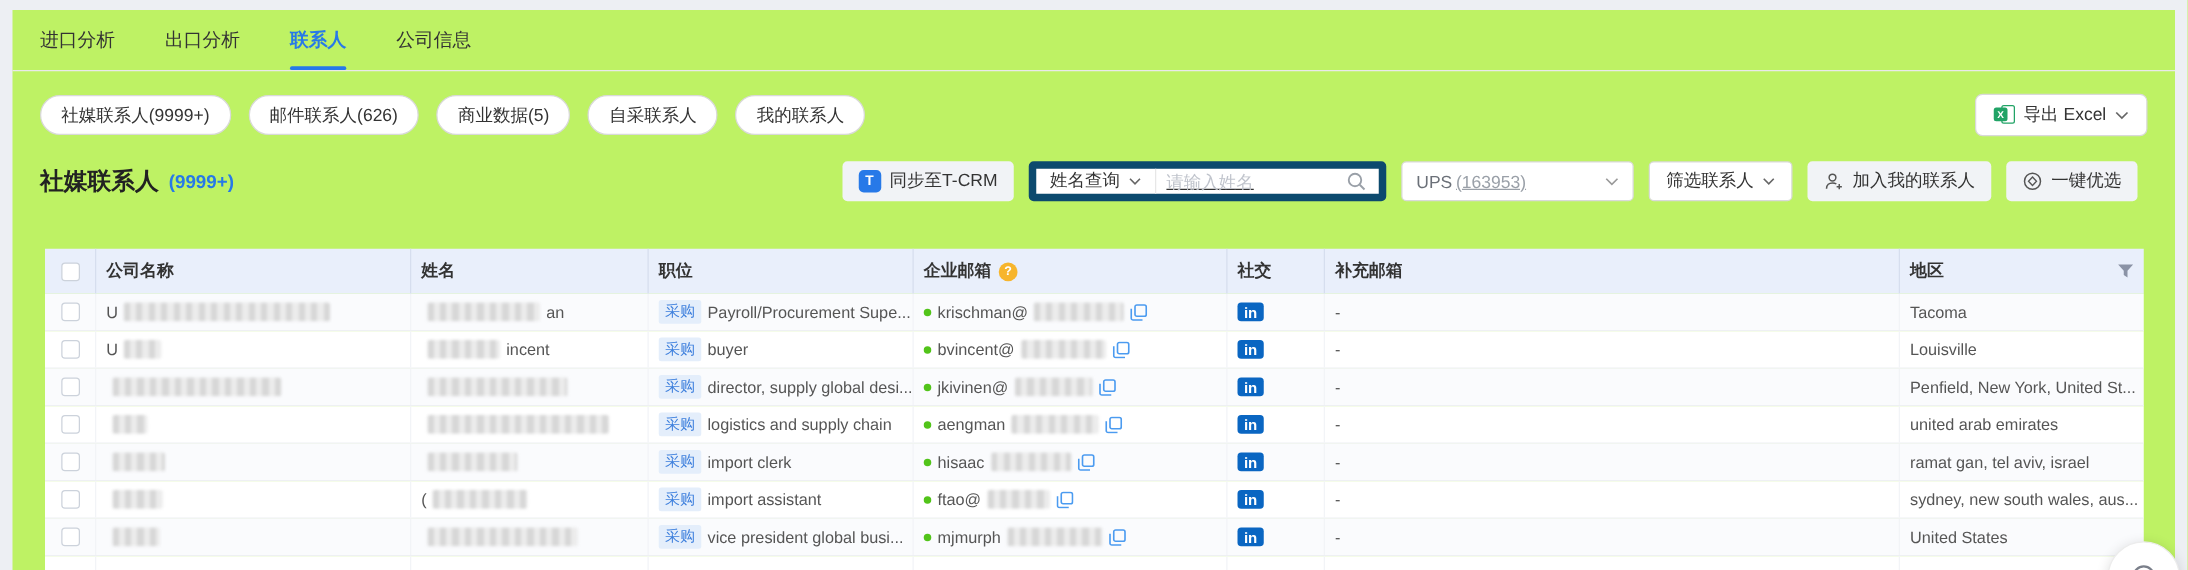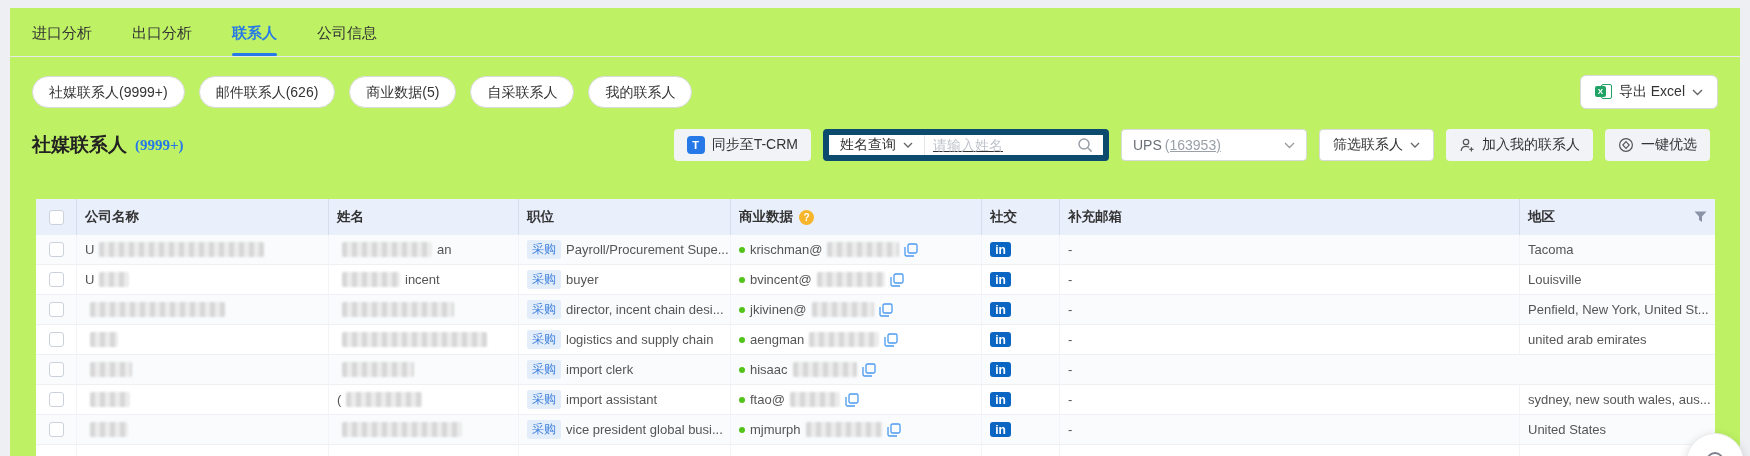--- a/index.html
+++ b/index.html
@@ -23,21 +23,21 @@
   .chip { height:32px; line-height:30px; padding:0 16px; border:1px solid #d9d9d9; border-radius:16px; font-size:14px; color:#333; background:#fff; white-space:nowrap; cursor:pointer; }
   .export-btn { margin-left:auto; height:34px; border:1px solid #d9d9d9; border-radius:6px; background:#fff; display:flex; align-items:center; gap:7px; padding:0 14px; font-size:14px; color:#333; cursor:pointer; }
   .xls-icon { position:relative; width:17px; height:16px; flex:none; }
   .xls-sheet { position:absolute; right:0; top:0; width:11px; height:15px; border:1.5px solid #21a366; border-radius:2px; background:#fff; }
   .xls-box { position:absolute; left:0; top:2px; width:11px; height:11px; background:#21a366; color:#fff; border-radius:2px; font-size:8px; font-weight:700; display:flex; align-items:center; justify-content:center; }
   .chev { flex:none; }
 
   
   .section-row { display:flex; align-items:center; margin:20px 30px 0 22px; height:32px; }
   .section-title { font-size:19px; font-weight:700; color:#222; }
-  .section-count { font-size:15px; font-weight:700; color:#2779e8; margin-left:8px;font-family:Liberation Serif, serif; }
+  .section-count { font-size:15px; font-weight:700; color:#2779e8; margin-left:8px; }
   .tools { margin-left:auto; display:flex; align-items:center; gap:12px; }
   .btn-gray { background:#f1f3f6; border-radius:4px; height:32px; padding:0 13px; display:flex; align-items:center; gap:7px; font-size:14px; color:#333; cursor:pointer; white-space:nowrap; }
   .sync-ico { width:18px; height:18px; background:#2779e8; color:#fff; border-radius:4px; font-size:11px; font-weight:700; display:flex; align-items:center; justify-content:center; flex:none; }
   .name-search { display:flex; align-items:center; height:32px; border:6px solid #0c4a6e; border-radius:4px; background:#fff; }
   .nq-select { display:flex; align-items:center; gap:7px; padding:0 11px; font-size:14px; color:#333; cursor:pointer; border-right:1px solid #e7e7e7; height:100%; white-space:nowrap; }
   .name-search input { border:0; outline:0; width:152px; padding:0 8px; font-size:14px; color:#333; background:transparent;text-decoration:underline; }
   .name-search input::placeholder { color:#c0c4cc; }
   .search-ico { margin-right:10px; flex:none; cursor:pointer; }
   .company-select { width:186px; height:32px; border:1px solid #d9d9d9; border-radius:4px; background:#fff; display:flex; align-items:center; padding:0 11px; font-size:14px; cursor:pointer; }
   .cs-value { color:#6b7078; }
@@ -173,21 +173,21 @@
       <div class="th">
           <span>公司名称</span>
         </div>
       <div class="th">
           <span>姓名</span>
         </div>
       <div class="th">
           <span>职位</span>
         </div>
       <div class="th">
-        <span>商业数据</span>
+        <span>企业邮箱</span>
         <span class="help-ico">?</span>
       </div>
       <div class="th">
           <span>社交</span>
         </div>
       <div class="th">
           <span>补充邮箱</span>
         </div>
       <div class="th">
         <span>地区</span>
@@ -279,21 +279,21 @@
           <span></span>
           <span class="blur" style="width: 135px;"></span>
         </div>
       <div class="td">
           <span></span>
           <span class="blur" style="width: 112px;"></span>
           <span></span>
         </div>
       <div class="td">
           <span class="tag">采购</span>
-          <span>director, incent chain desi...</span>
+          <span>director, supply global desi...</span>
         </div>
       <div class="td">
           <span class="dot"></span>
           <span>jkivinen@</span>
           <span class="blur" style="width: 62px;"></span>
           <svg class="copy-ico" width="14" height="14" viewBox="0 0 14 14">
             <rect x="4" y="1" width="9" height="9" rx="1.5" fill="none" stroke="#4b9bf0" stroke-width="1.3"></rect>
             <path d="M10 13 H2.5 A1.5 1.5 0 0 1 1 11.5 V4" fill="none" stroke="#4b9bf0" stroke-width="1.3"></path>
           </svg>
         </div>
@@ -369,20 +369,23 @@
           <svg class="copy-ico" width="14" height="14" viewBox="0 0 14 14">
             <rect x="4" y="1" width="9" height="9" rx="1.5" fill="none" stroke="#4b9bf0" stroke-width="1.3"></rect>
             <path d="M10 13 H2.5 A1.5 1.5 0 0 1 1 11.5 V4" fill="none" stroke="#4b9bf0" stroke-width="1.3"></path>
           </svg>
         </div>
       <div class="td">
           <span class="linkedin">in</span>
         </div>
       <div class="td">
           <span>-</span>
+        </div>
+      <div class="td">
+          <span>ramat gan, tel aviv, israel</span>
         </div>
     </div>
 
     <div class="tr">
       <div class="td td-check">
           <span class="checkbox"></span>
         </div>
       <div class="td">
           <span></span>
           <span class="blur" style="width: 40px;"></span>

